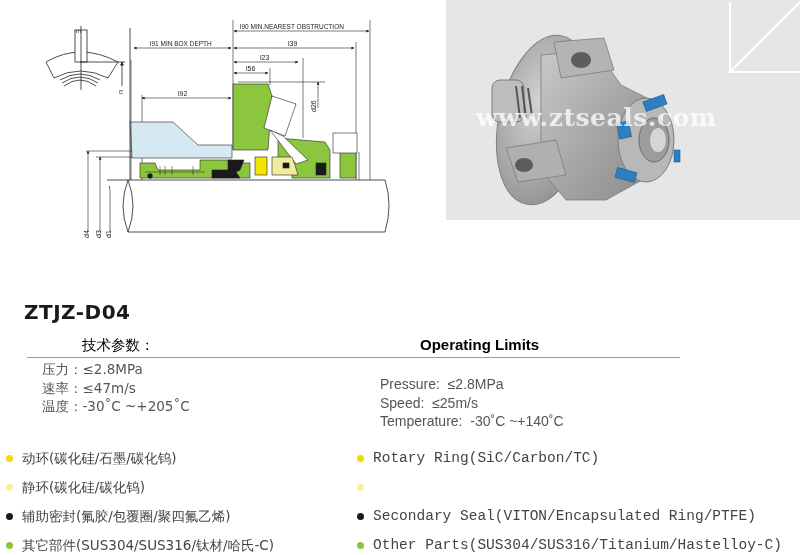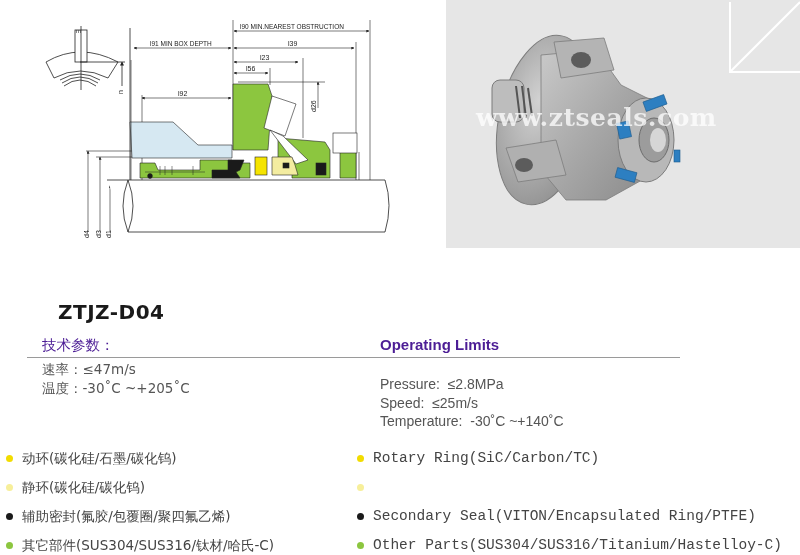--- a/index.html
+++ b/index.html
@@ -2,28 +2,28 @@
 <html><head>
 <meta charset="utf-8">
 <style>
   html, body { margin: 0; padding: 0; background: #ffffff; }
   body { width: 800px; height: 555px; position: relative; overflow: hidden;
          font-family: "DejaVu Sans", "Liberation Sans", sans-serif; color: #333; }
 
   #diagram { position: absolute; left: 0; top: 0; width: 440px; height: 250px; }
   #diagram text { font-family: "Liberation Sans", sans-serif; fill: #222; }
 
-  #photo-panel { position: absolute; left: 446px; top: 0; width: 354px; height: 248px; background: #e6e6e6; overflow: hidden; }
+  #photo-panel { position: absolute; left: 446px; top: 0; width: 354px; height: 220px; background: #e6e6e6; overflow: hidden; }
   #photo-panel svg { position: absolute; left: 0; top: 0; }
   .watermark { position: absolute; left: 30px; top: 103px; font-family: "DejaVu Serif", serif; font-weight: bold; font-size: 25px;
                color: rgba(255,255,255,0.75); letter-spacing: 0.5px; }
 
-  .model-title { position: absolute; left: 58px; top: 300px; font-family: "DejaVu Sans", sans-serif; font-weight: bold;
+  .model-title { position: absolute; left: 24px; top: 300px; font-family: "DejaVu Sans", sans-serif; font-weight: bold;
                  font-size: 20px; color: #1a1a1a; letter-spacing: 0.5px; }
-  .section-head { position: absolute; top: 336px; font-size: 14.5px; color: #4c1d95; }
+  .section-head { position: absolute; top: 336px; font-size: 14.5px; color: #000000; margin-left: 40px; }
   .section-head.en { left: 380px; font-family: "Liberation Sans", sans-serif; font-weight: bold; font-size: 15px; }
   .section-head.cn { left: 42px; }
   .rule { position: absolute; left: 27px; top: 357px; width: 653px; height: 1px; background: #9a9a9a; }
 
   .spec-list { position: absolute; top: 360px; margin: 0; padding: 0; list-style: none; }
   .spec-list.cn { left: 42px; }
   .spec-list.en { left: 380px; margin-top: 15px; }
   .spec-list li { font-size: 14px; line-height: 18.5px; color: #555; white-space: pre; font-family: "Liberation Sans", sans-serif; }
   .spec-list.cn li { font-family: "DejaVu Sans", sans-serif; font-size: 13.5px; }
 
@@ -182,20 +182,21 @@
   <div class="watermark">www.ztseals.com</div>
 </div>
 
 <div class="model-title">ZTJZ-D04</div>
 
 <div class="section-head cn">技术参数：</div>
 <div class="section-head en">Operating Limits</div>
 <div class="rule"></div>
 
 <ul class="spec-list cn">
+  <li>压力：≤2.8MPa</li>
   <li>速率：≤47m/s</li>
   <li>温度：-30˚C ~+205˚C</li>
 </ul>
 <ul class="spec-list en">
   <li>Pressure:  ≤2.8MPa</li>
   <li>Speed:  ≤25m/s</li>
   <li>Temperature:  -30˚C ~+140˚C</li>
 </ul>
 
 <ul class="mat-list cn">

